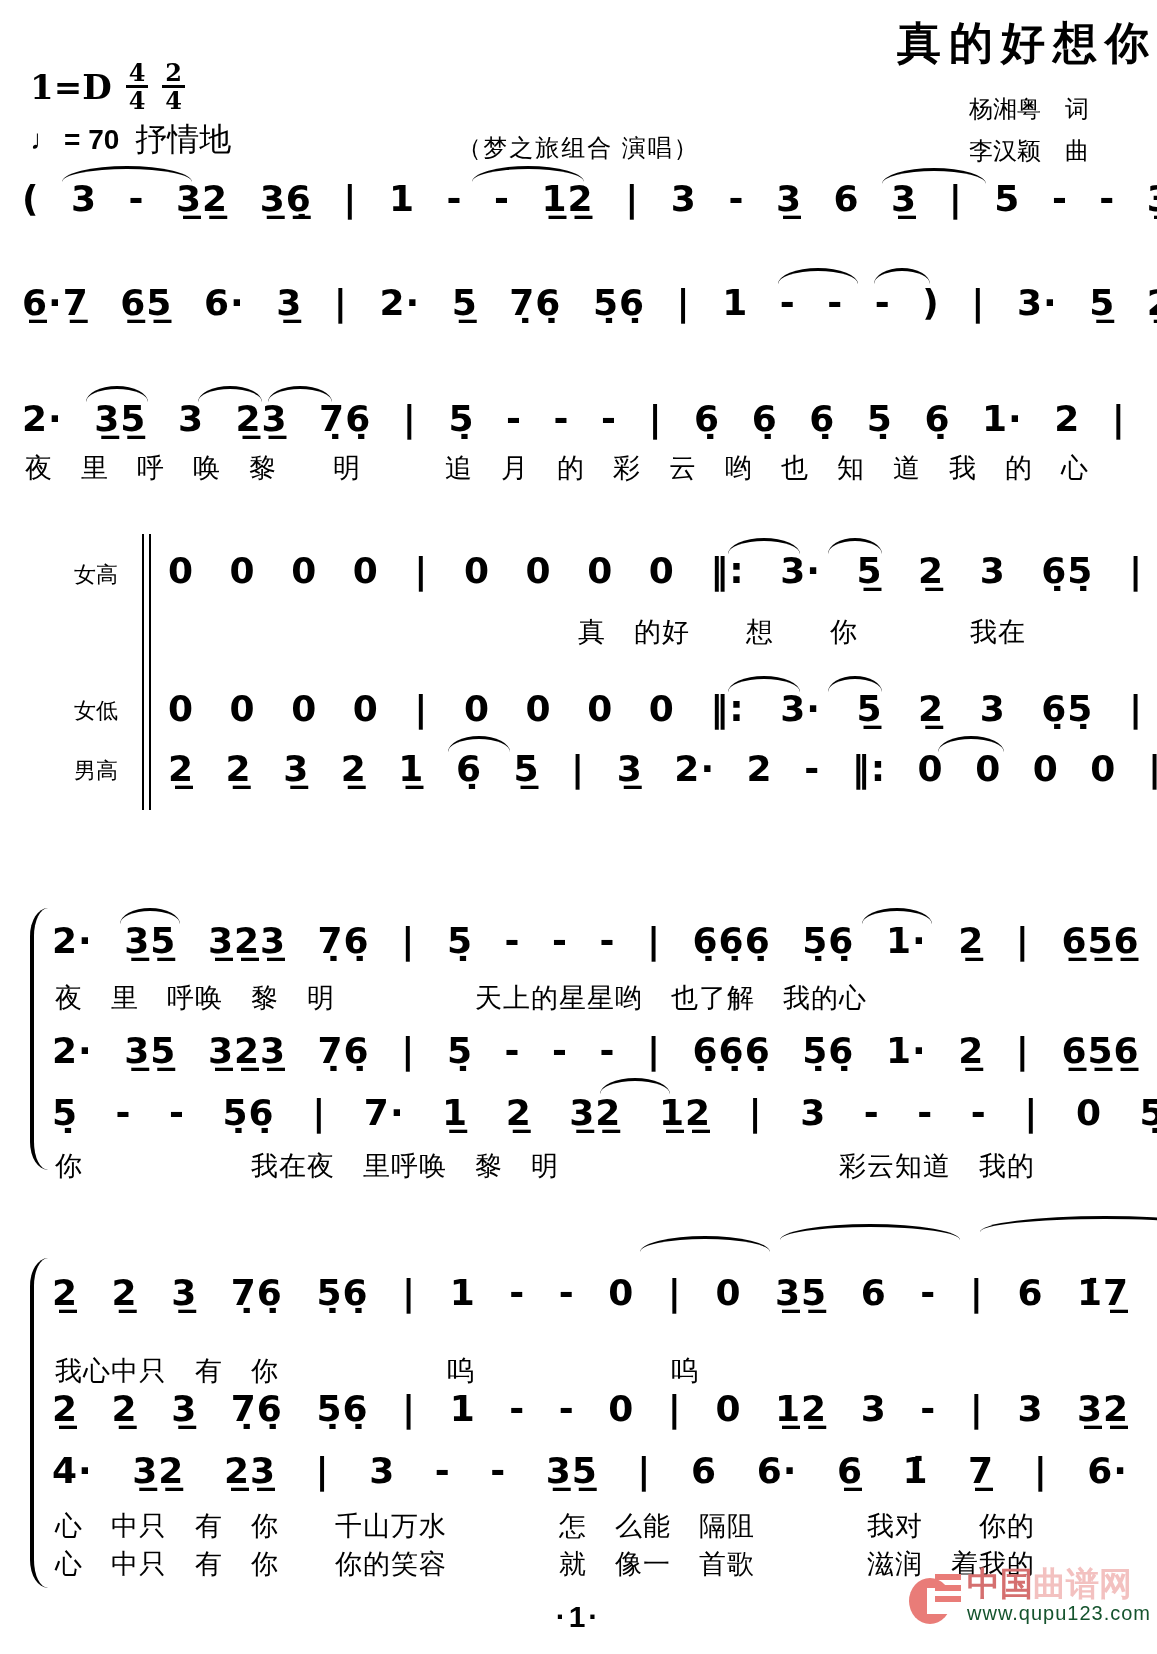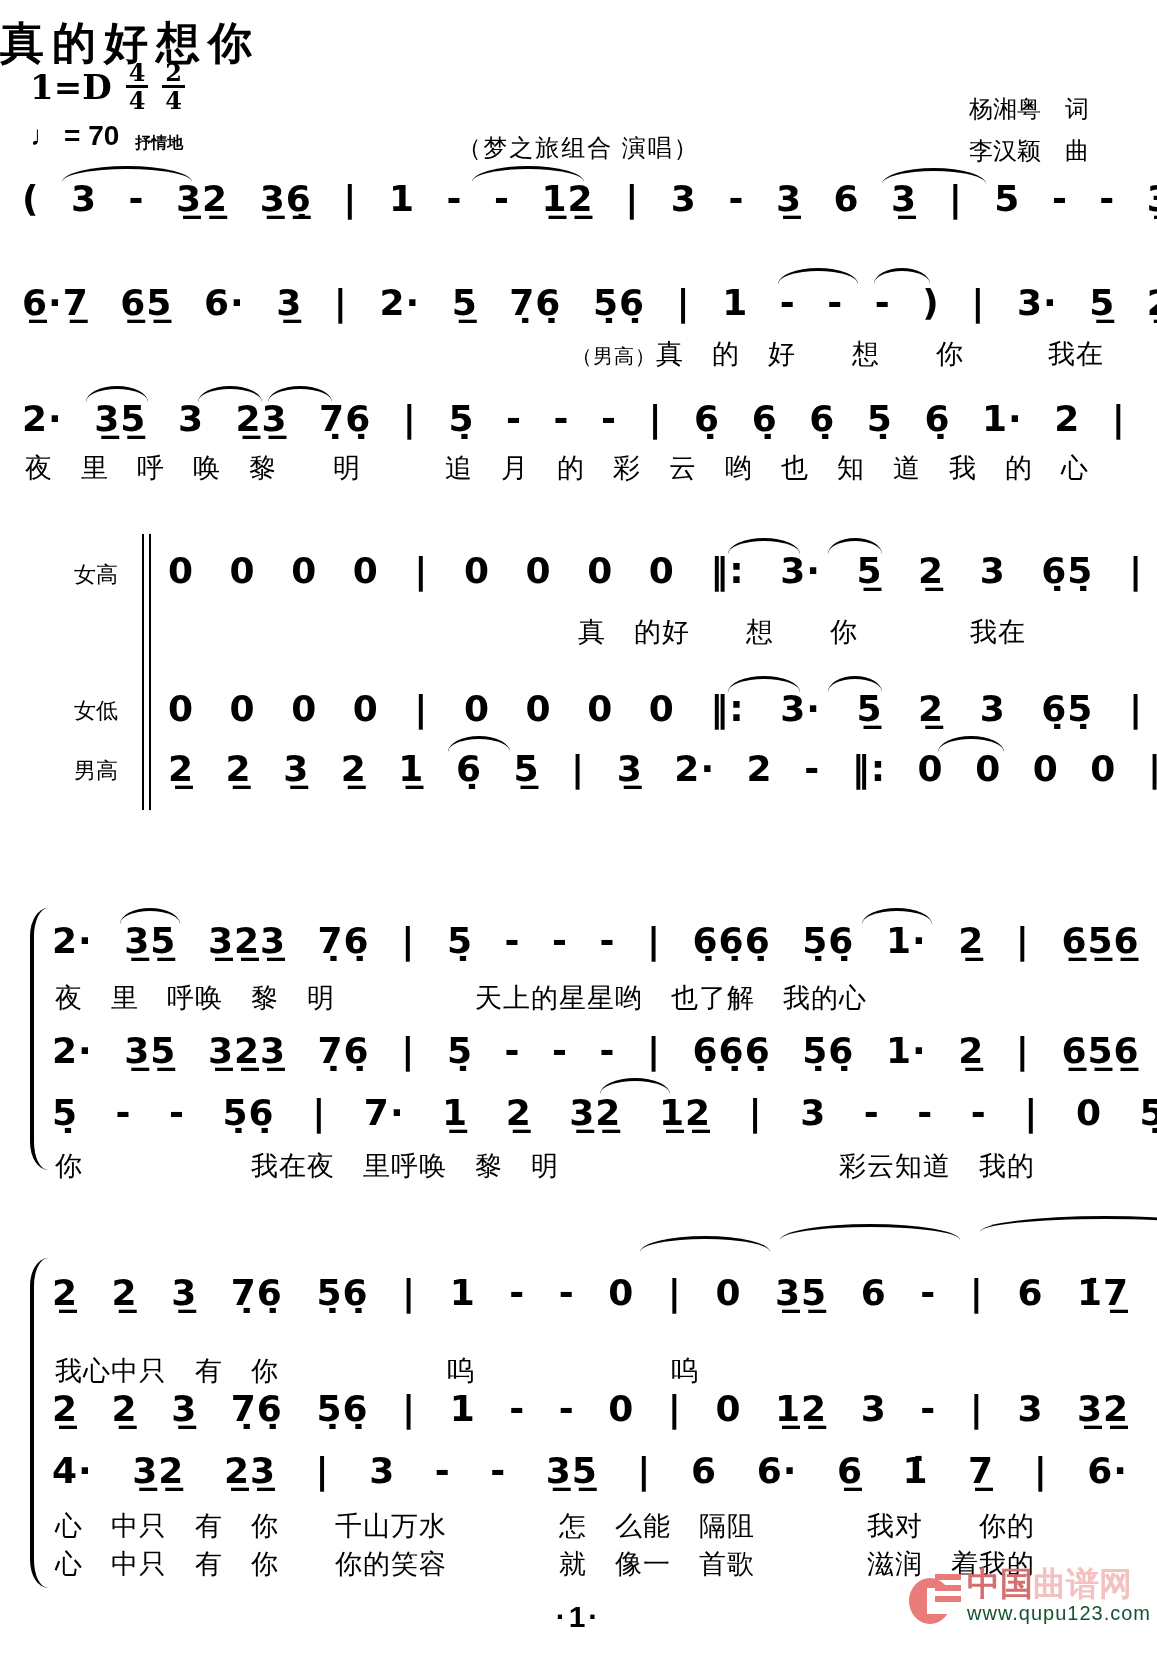--- a/index.html
+++ b/index.html
@@ -1,25 +1,25 @@
 <!DOCTYPE html>
 <html><head>
 <meta charset="utf-8">
 <style>
   html,body{margin:0;padding:0;background:#fff;}
   .page{position:relative;width:1157px;height:1654px;background:#ffffff;overflow:hidden;
         font-family:"Liberation Sans", sans-serif;color:#000;}
   .abs{position:absolute;}
-  .title{top:14px;left:0;width:100%;text-align:left;font-size:44px;font-weight:bold;letter-spacing:8px;}
+  .title{top:14px;left:0;width:100%;text-align:right;font-size:44px;font-weight:bold;letter-spacing:8px;}
   .subtitle{top:92px;left:0;width:100%;text-align:center;font-size:24px;letter-spacing:2px;margin-top:40px;}
   .keysig{top:60px;left:30px;font-family:"DejaVu Serif", serif;font-weight:bold;font-size:34px;display:flex;align-items:center;gap:14px;}
   .frac{display:inline-flex;flex-direction:column;align-items:center;font-size:24px;line-height:1.05;}
   .frac .num{border-bottom:3px solid #000;padding:0 3px;}
   .tempo{top:118px;left:30px;font-size:28px;font-weight:bold;display:flex;align-items:center;gap:6px;}
-  .tempo .expr{font-weight:bold;font-size:16px;margin-left:10px;margin-top:15px;}
+  .tempo .expr{font-weight:normal;font-size:32px;margin-left:10px;}
   .credits{top:88px;right:68px;text-align:justify;font-size:24px;line-height:42px;}
   .notes{font-family:"DejaVu Sans", sans-serif;font-weight:bold;font-size:36px;line-height:1.15;
          white-space:nowrap;word-spacing:18px;letter-spacing:1px;}
   .lyrics{font-size:27px;letter-spacing:1px;white-space:nowrap;}
   .voicetag{font-size:20px;}
   .vlabel{font-size:22px;}
   .bracket2{left:142px;width:5px;border-left:2px solid #000;border-right:2px solid #000;}
   .brace{left:30px;width:14px;border-left:4px solid #000;
          border-top-left-radius:100% 28px;border-bottom-left-radius:100% 28px;}
   .slur{border-top:3px solid #000;height:13px;border-radius:50% 50% 0 0 / 100% 100% 0 0;}
@@ -64,23 +64,20 @@
   </div>
 
   <div class="abs credits">
     <div>杨湘粤　词</div>
     <div>李汉颖　曲</div>
   </div>
 
   <div class="abs notes" style="top:178px;left:22px;width:1114px;">( 3 - 3̲2̲ 3̲6̲̣ | 1 - - 1̲2̲ | 3 - 3̲ 6 3̲ | 5 - - 3̲4̲ | 5 - 5̲ 1̇ 7̲ |</div>
 
   <div class="abs notes" style="top:282px;left:22px;width:1114px;">6̲·7̲ 6̲5̲ 6· 3̲ | 2· 5̲ 7̣6̣ 5̣6̣ | 1 - - - ) | 3· 5̲ 2̲ 3 6̣5̣ | 1 - - 6̣1 |</div>
-  <div class="abs lyrics" style="top:336px;left:572px;">
-    <span class="voicetag">（男高）</span><span>真　的　好　　想　　你　　　我在</span>
-  </div>
 
   <div class="abs notes" style="top:398px;left:22px;width:1114px;">2· 3̲5̲ 3 2̲3̲ 7̣6̣ | 5̣ - - - | 6̣ 6̣ 6̣ 5̣ 6̣ 1· 2 | 6 5̲6̲ 5̲ 2̲ 3 - |</div>
   <div class="abs lyrics" style="top:450px;left:25px;text-align:center;">夜　里　呼　唤　黎　　明　　　追　月　的　彩　云　哟　也　知　道　我　的　心</div>
 
   <div class="abs bracket2" style="top:534px;height:276px;"></div>
   <div class="abs vlabel" style="top:560px;left:74px;">女高</div>
   <div class="abs vlabel" style="top:696px;left:74px;">女低</div>
   <div class="abs vlabel" style="top:756px;left:74px;">男高</div>
 
   <div class="abs notes" style="top:550px;left:168px;width:968px;word-spacing:22px;">0 0 0 0 | 0 0 0 0 ‖: 3· 5̲ 2̲ 3 6̣5̣ | 1 - - 6̣1 |</div>

